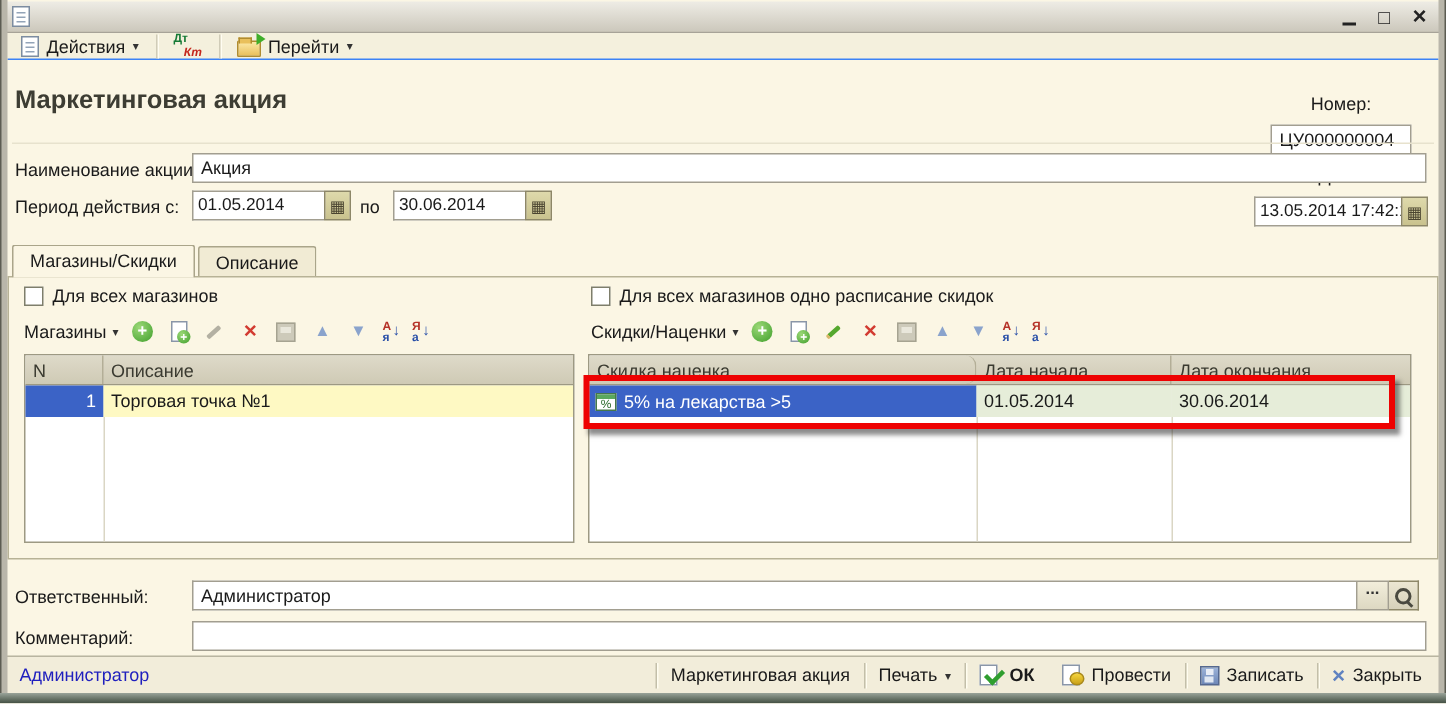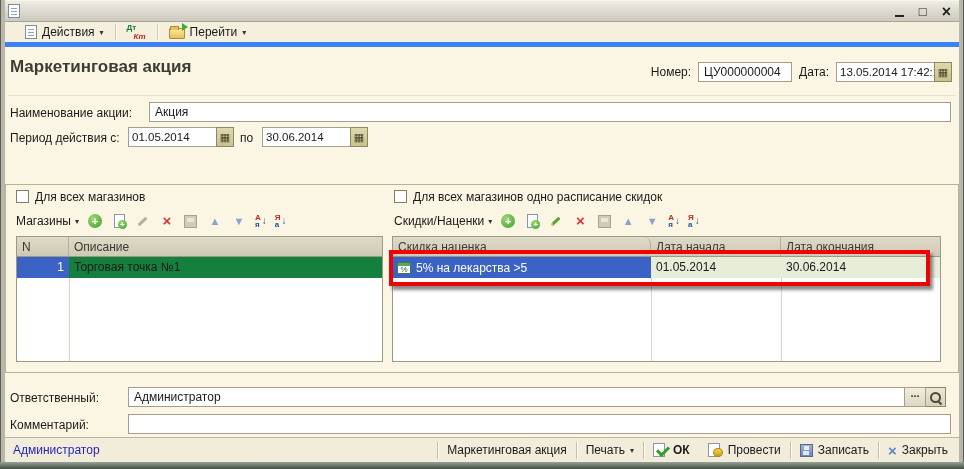--- a/index.html
+++ b/index.html
@@ -19,64 +19,64 @@
     display:flex; align-items:center; gap:6px; padding:0 7px; font-weight:bold; font-size:12.5px; color:#111; }
   .win-btns { margin-left:auto; display:flex; align-items:center; gap:15px; padding-right:5px; }
   .wbtn { color:#222; font-weight:bold; font-size:13px; line-height:13px; cursor:default; }
   .wbtn-min { width:9px; height:2px; background:#222; margin-top:9px; }
   .wbtn-close { font-size:16px; line-height:13px; }
 
   .ico-doc { width:12px; height:14px; background:#fff; border:1px solid #7c8ca0; position:relative; flex:0 0 auto; }
   .ico-doc::before { content:""; position:absolute; left:2px; top:3px; width:6px; height:1px; background:#93a4b8; box-shadow:0 3px 0 #93a4b8, 0 6px 0 #93a4b8; }
 
   
-  .main-toolbar { position:absolute; left:5px; right:5px; top:22px; height:25px; background:#f4f0dd;
-    border-bottom:5px solid #3b82f6; display:flex; align-items:center; gap:3px; padding:0 14px; }
+  .main-toolbar { position:absolute; left:5px; right:5px; top:22px; height:18px; background:#f4f0dd;
+    border-bottom:1px solid #3b82f6; display:flex; align-items:center; gap:3px; padding:0 3px; }
   .tb-btn { display:flex; align-items:center; gap:5px; padding:2px 6px; border-radius:2px; }
   .tb-sep { width:1px; height:16px; background:#d0ccb8; box-shadow:1px 0 0 #fffdf2; margin:0 2px; }
   .caret { font-size:8px; color:#333; }
 
   .ico-dtkt { position:relative; width:19px; height:17px; font-weight:bold; font-size:8px; line-height:8px; }
   .ico-dtkt .dt { position:absolute; left:0; top:0; color:#167a36; }
   .ico-dtkt .kt { position:absolute; right:0; bottom:0; color:#c4271d;font-style:italic; }
 
   .ico-folder { position:relative; width:16px; height:11px; margin-top:3px;
     background:linear-gradient(#fce9a8,#e9c05c); border:1px solid #b08c30; border-radius:1px; }
   .ico-folder::before { content:""; position:absolute; top:-3px; left:0; width:7px; height:3px;
     background:#e9c05c; border:1px solid #b08c30; border-bottom:none; }
   .ico-folder::after { content:""; position:absolute; right:-4px; top:-6px;
     border-left:6px solid #3fae2a; border-top:4px solid transparent; border-bottom:4px solid transparent; }
 
   
   .form-title { position:absolute; left:10px; top:57px; font-size:17px; font-weight:bold; color:#3d3d33; }
-  .numdate { position:absolute; right:12px; top:62px; display:flex; align-items:center; gap:7px; }
+  .numdate { position:absolute; right:12px; top:62px; display:flex; align-items:center; gap:7px;flex-direction:column; }
   .inp { background:#fff; border:1px solid #a29e90; height:20px; display:flex; align-items:center; padding:0 5px; white-space:nowrap; overflow:hidden; }
   .inp-number { width:94px; }
   .inp-date { width:98px; border-right:none; padding:0 3px; font-size:11.5px; }
   .btn-cal { width:18px; height:20px; background:linear-gradient(#ded9ab,#c9c28e); border:1px solid #8d8768;
     display:flex; align-items:center; justify-content:center; font-size:11px; color:#4a4430; }
   .hline { position:absolute; left:8px; right:8px; height:1px; background:#e7e2cd; }
 
   .lbl { white-space:nowrap; }
   .row-name-lbl   { position:absolute; left:10px; top:106px; }
-  .row-name-inp   { position:absolute; left:128px; right:13px; top:102px;margin-left:21px; }
+  .row-name-inp   { position:absolute; left:128px; right:13px; top:102px; }
   .row-period-lbl { position:absolute; left:10px; top:131px; }
   .date-group1 { position:absolute; left:128px; top:127px; display:flex; }
   .row-po-lbl  { position:absolute; left:240px; top:131px; }
   .date-group2 { position:absolute; left:262px; top:127px; display:flex; }
   .inp-date2 { width:88px; }
 
   
   .tabs { position:absolute; left:8px; top:163px; display:flex; align-items:flex-end; gap:2px; z-index:3; }
   .tab { padding:3px 11px 4px; border:1px solid #aaa58a; border-bottom:none; border-radius:2px 2px 0 0; background:#f1ebd4; height:20px; }
   .tab.active { background:#fbf6e4; height:22px; margin-bottom:-1px; }
   .pagebox { position:absolute; left:5px; right:5px; top:184px; height:189px; border:1px solid #b7b296; }
 
   
-  .cb-row { position:absolute; top:190px; display:flex; gap:6px; }
+  .cb-row { position:absolute; top:190px; display:flex; align-items:center; gap:6px; }
   .cb-left  { left:16px; }
   .cb-right { left:394px; }
   .cb-box { width:13px; height:13px; background:#fff; border:1px solid #7e7e6b; }
 
   
   .ptb { position:absolute; top:211px; height:20px; display:flex; align-items:center; gap:8px; }
   .ptb-left { left:16px; } .ptb-right { left:394px; }
   .menu-btn { display:flex; align-items:center; gap:4px; }
   .icobtn { display:inline-flex; align-items:center; justify-content:center; width:16px; height:16px; }
 
@@ -107,21 +107,21 @@
   .tbl-right { left:392px; width:549px; }
   .tbl-head { display:flex; height:20px; background:linear-gradient(#dedac9,#cfcab5); border-bottom:1px solid #9d9983; color:#3a3a30; }
   .th { padding:3px 5px; border-right:1px solid #b3ae97; white-space:nowrap; overflow:hidden; }
   .th:last-child { border-right:none; }
   .tbl-row { display:flex; height:21px; position:relative; z-index:1; }
   .cell { padding:3px 5px; white-space:nowrap; overflow:hidden; }
   .col-line { position:absolute; top:20px; bottom:0; width:1px; background:#dad6c4; z-index:0; }
 
   .w-n { width:52px; } .w-store { flex:1; }
   .cell-n { width:52px; background:#3b63c6; color:#fff; text-align:right; }
-  .cell-store { flex:1; background:#15803d; }
+  .cell-store { flex:1; background:#fef9c3; }
 
   .w-disc { width:258px;border-radius:7px; } .w-ds { width:130px; } .w-de { flex:1; }
   .cell-disc { width:258px; background:#3b63c6; color:#fff; display:flex; align-items:center; gap:5px; padding:0 4px; }
   .cell-ds { width:130px; background:#e6edd9; }
   .cell-de { flex:1; background:#e6edd9; }
 
   .ico-pct { width:14px; height:12px; background:#fff; border:1px solid #46784a; position:relative; flex:0 0 auto;
     font-size:8px; line-height:9px; color:#2a6a2a; text-align:center; }
   .ico-pct::before { content:""; position:absolute; top:0; left:0; right:0; height:3px; background:#5aa85e; }
   .ico-pct .pct { position:absolute; left:0; right:0; bottom:-1px; }
@@ -226,20 +226,24 @@
       </span>
   </div>
   <div class="lbl row-po-lbl">по</div>
   <div class="date-group2">
     <span class="inp inp-date inp-date2">30.06.2014</span>
     <span class="btn-cal">
         <span>▦</span>
       </span>
   </div>
 
+  <div class="tabs">
+    <span class="tab active">Магазины/Скидки</span>
+    <span class="tab">Описание</span>
+  </div>
   <div class="pagebox"></div>
 
   <div class="cb-row cb-left">
     <span class="cb-box"></span>
     <span>Для всех магазинов</span>
   </div>
   <div class="cb-row cb-right">
     <span class="cb-box"></span>
     <span>Для всех магазинов одно расписание скидок</span>
   </div>

